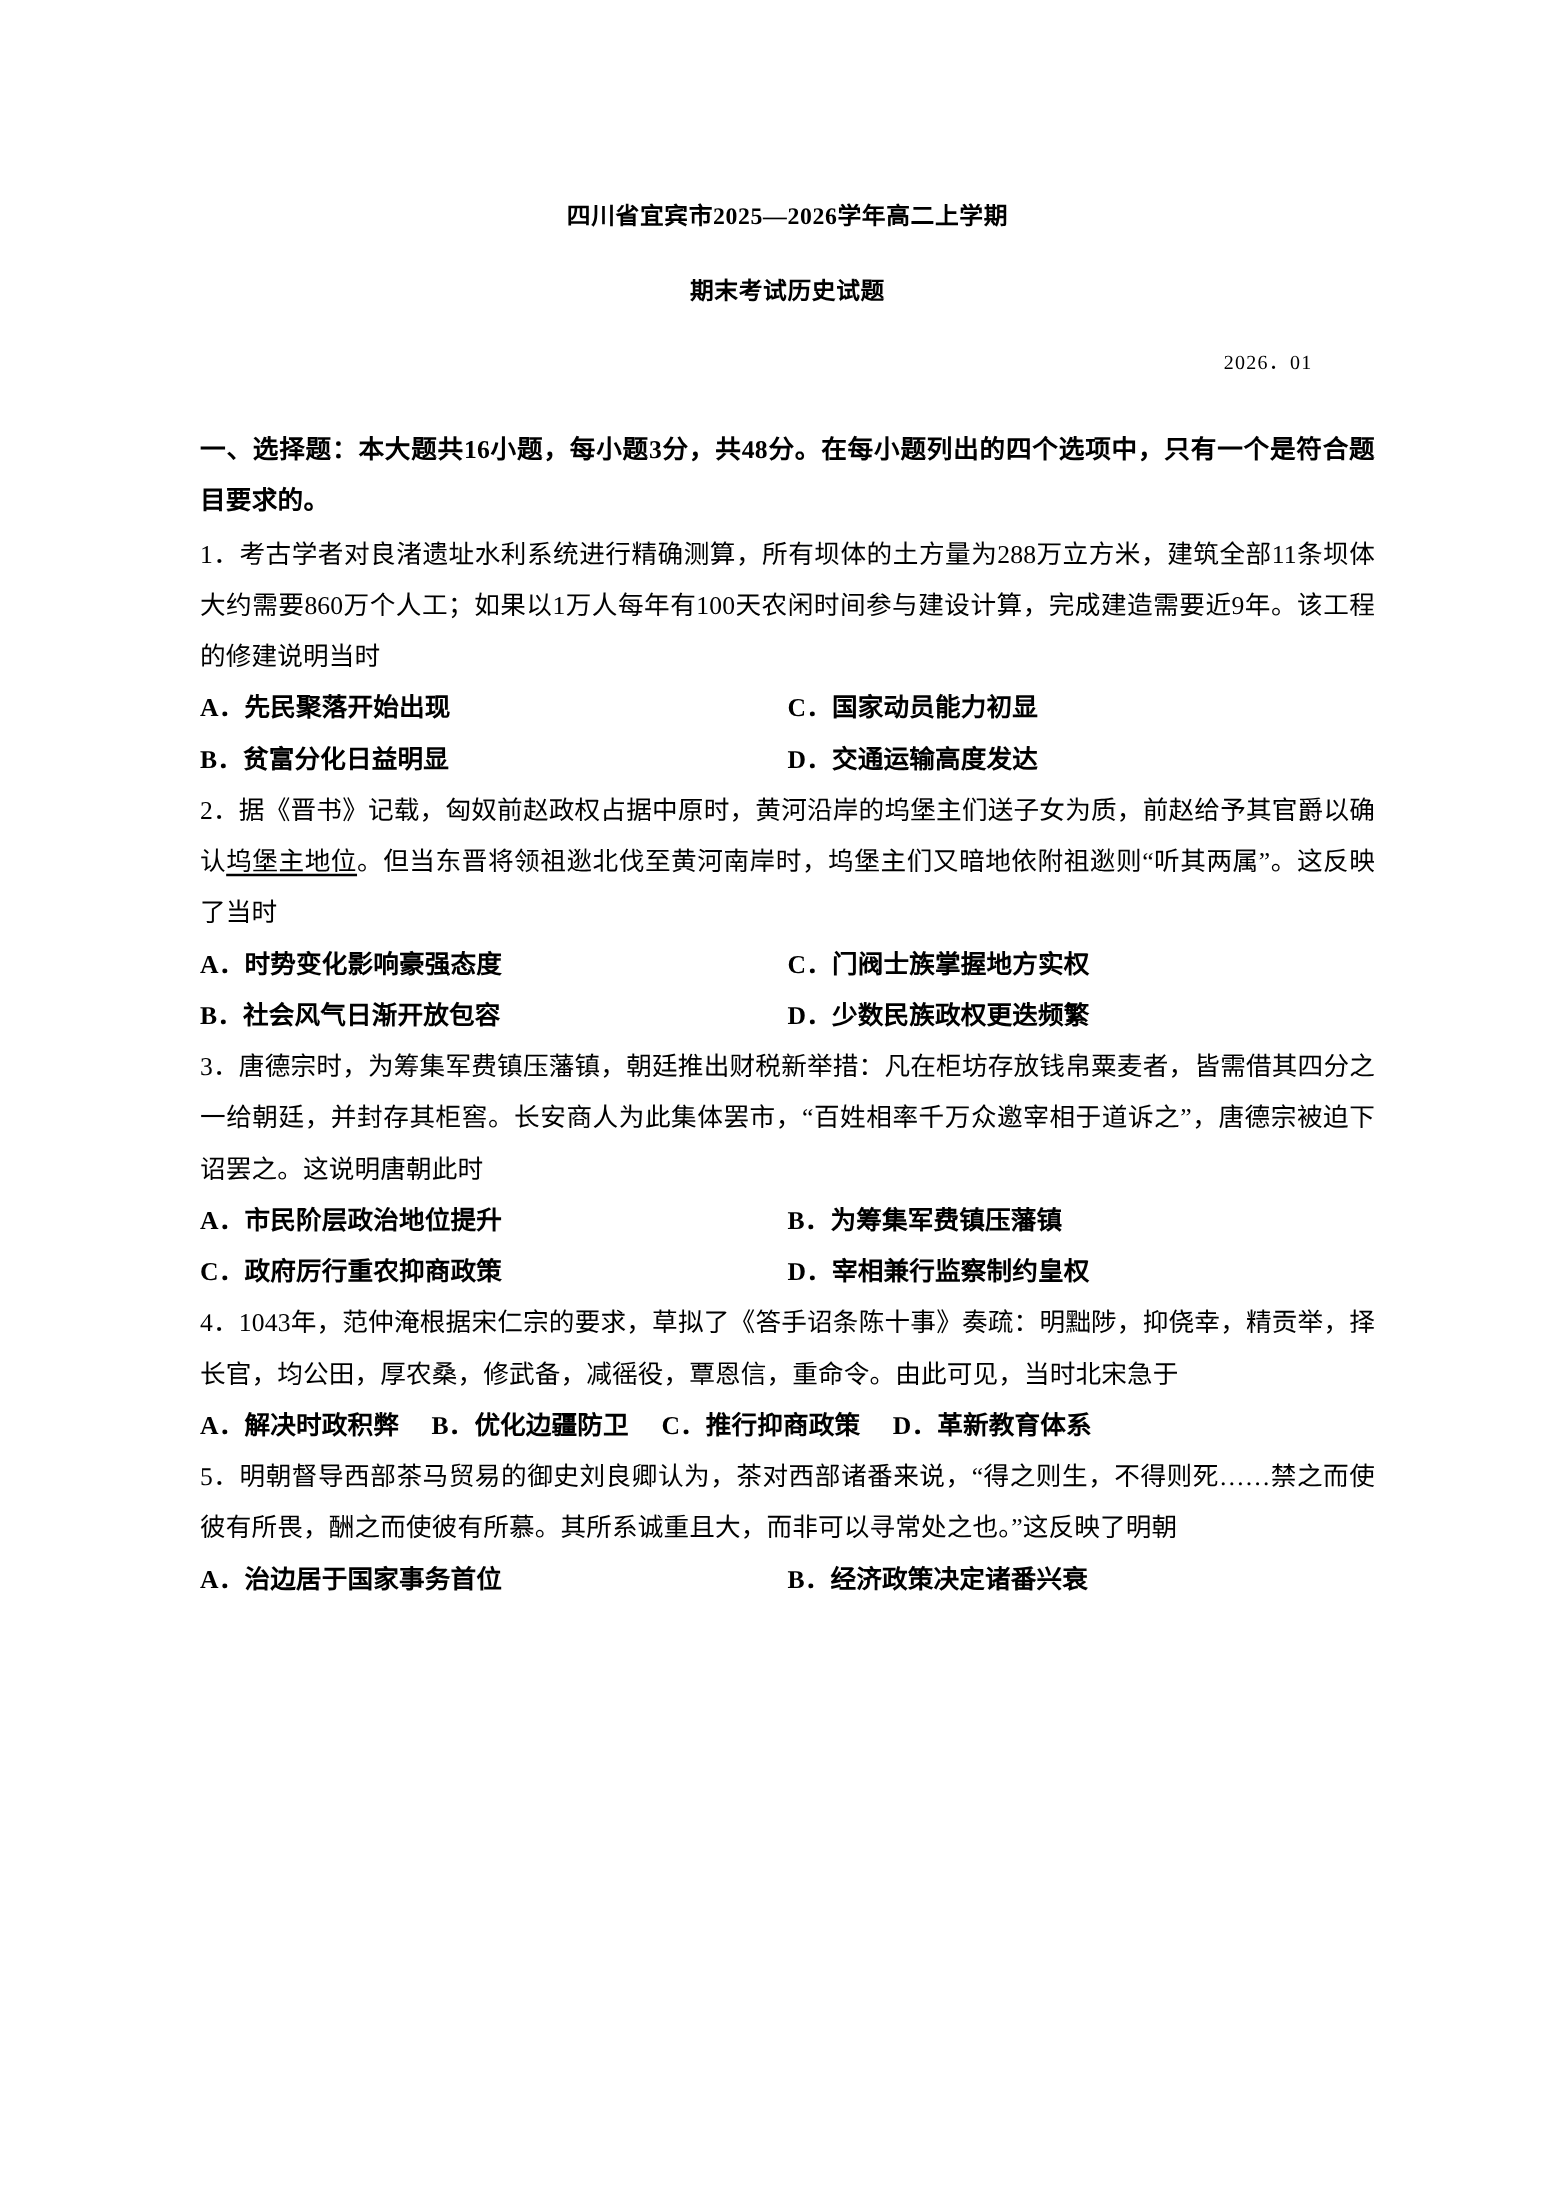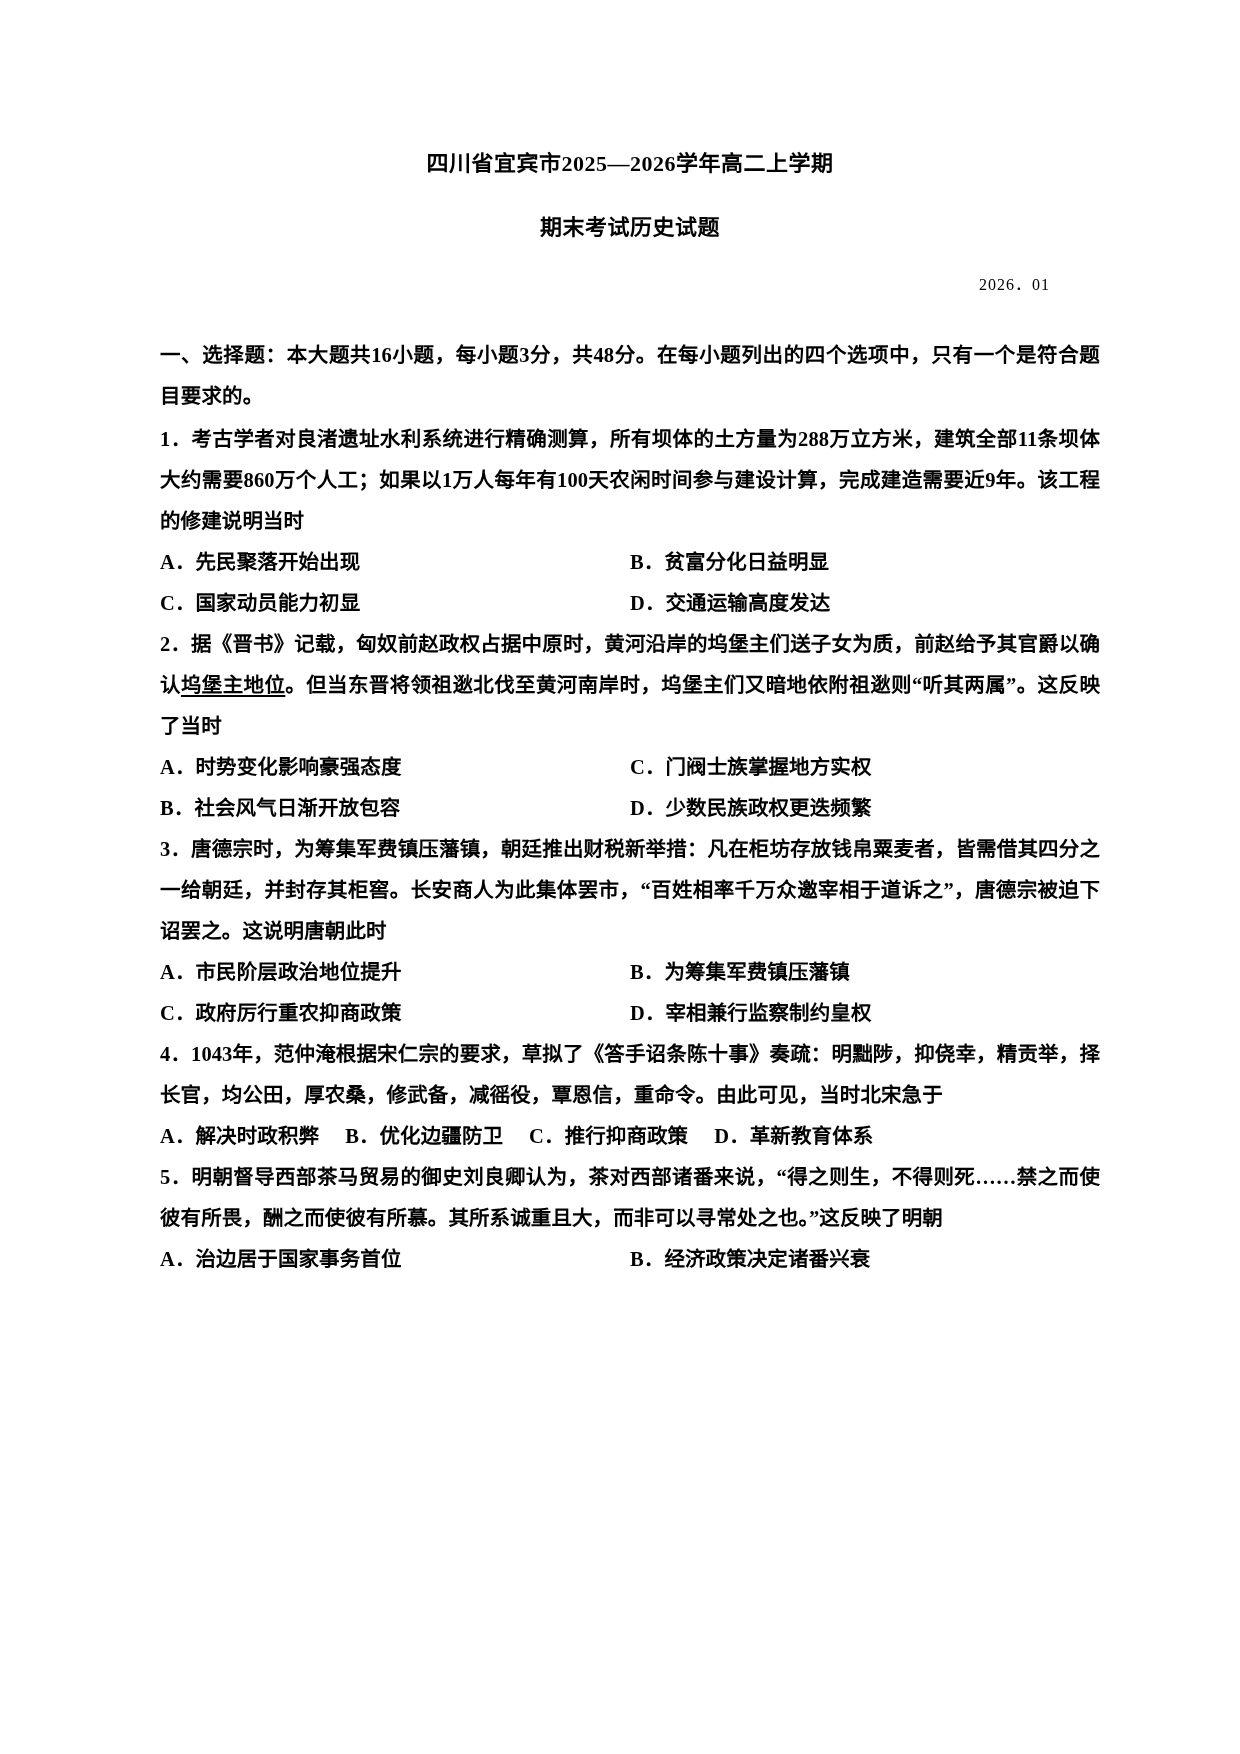--- a/index.html
+++ b/index.html
@@ -18,24 +18,24 @@
     height: 1754px;
     margin: 0 auto;
     background: #ffffff;
     box-sizing: border-box;
     padding: 150px 140px 100px 160px;
     overflow: hidden;
   }
   .doc-title {
     text-align: center;
     font-weight: bold;
-    font-size: 22px;
+    font-size: 19px;
     line-height: 1.25;
     letter-spacing: 0.5px;
-    margin: 0;
+    margin: 12px;
   }
   .doc-title-line1 {
     margin-bottom: 36px;
   }
   .doc-title-line2 {
     margin-bottom: 30px;
   }
   .doc-date {
     text-align: right;
     font-size: 16px;
@@ -55,21 +55,20 @@
   .question {
     margin: 0;
   }
   .q-stem {
     font-size: 20.5px;
     line-height: 2.0;
     text-align: justify;
     text-justify: inter-ideograph;
     margin: 0;
     letter-spacing: 0.1px;
-    font-weight: bold;
   }
   .q-stem .uline {
     text-decoration: underline;
     text-underline-offset: 3px;
   }
   .options {
     display: flex;
     flex-wrap: wrap;
     font-size: 20.5px;
     line-height: 2.0;
@@ -106,22 +105,22 @@
 
   <div class="doc-date">2026．01</div>
 
   <div class="section-heading">一、选择题：本大题共16小题，每小题3分，共48分。在每小题列出的四个选项中，只有一个是符合题目要求的。</div>
 
   <div id="questions-container">
       <div class="question">
         <p class="q-stem"><span>1．</span><span>考古学者对良渚遗址水利系统进行精确测算，所有坝体的土方量为288万立方米，建筑全部11条坝体大约需要860万个人工；如果以1万人每年有100天农闲时间参与建设计算，完成建造需要近9年。该工程的修建说明当时</span></p>
         <div class="options two-col">
           <div class="opt"><span class="opt-label">A．</span><span>先民聚落开始出现</span></div>
+          <div class="opt"><span class="opt-label">C．</span><span>国家动员能力初显</span></div>
           <div class="opt"><span class="opt-label">B．</span><span>贫富分化日益明显</span></div>
-          <div class="opt"><span class="opt-label">C．</span><span>国家动员能力初显</span></div>
           <div class="opt"><span class="opt-label">D．</span><span>交通运输高度发达</span></div>
         </div>
       </div>
       <div class="question">
         <p class="q-stem"><span>2．</span><span>据《晋书》记载，匈奴前赵政权占据中原时，黄河沿岸的坞堡主们送子女为质，前赵给予其官爵以确认</span><span class="uline">坞堡主地位</span><span>。但当东晋将领祖逖北伐至黄河南岸时，坞堡主们又暗地依附祖逖则“听其两属”。这反映了当时</span></p>
         <div class="options two-col">
           <div class="opt"><span class="opt-label">A．</span><span>时势变化影响豪强态度</span></div>
           <div class="opt"><span class="opt-label">C．</span><span>门阀士族掌握地方实权</span></div>
           <div class="opt"><span class="opt-label">B．</span><span>社会风气日渐开放包容</span></div>
           <div class="opt"><span class="opt-label">D．</span><span>少数民族政权更迭频繁</span></div>

